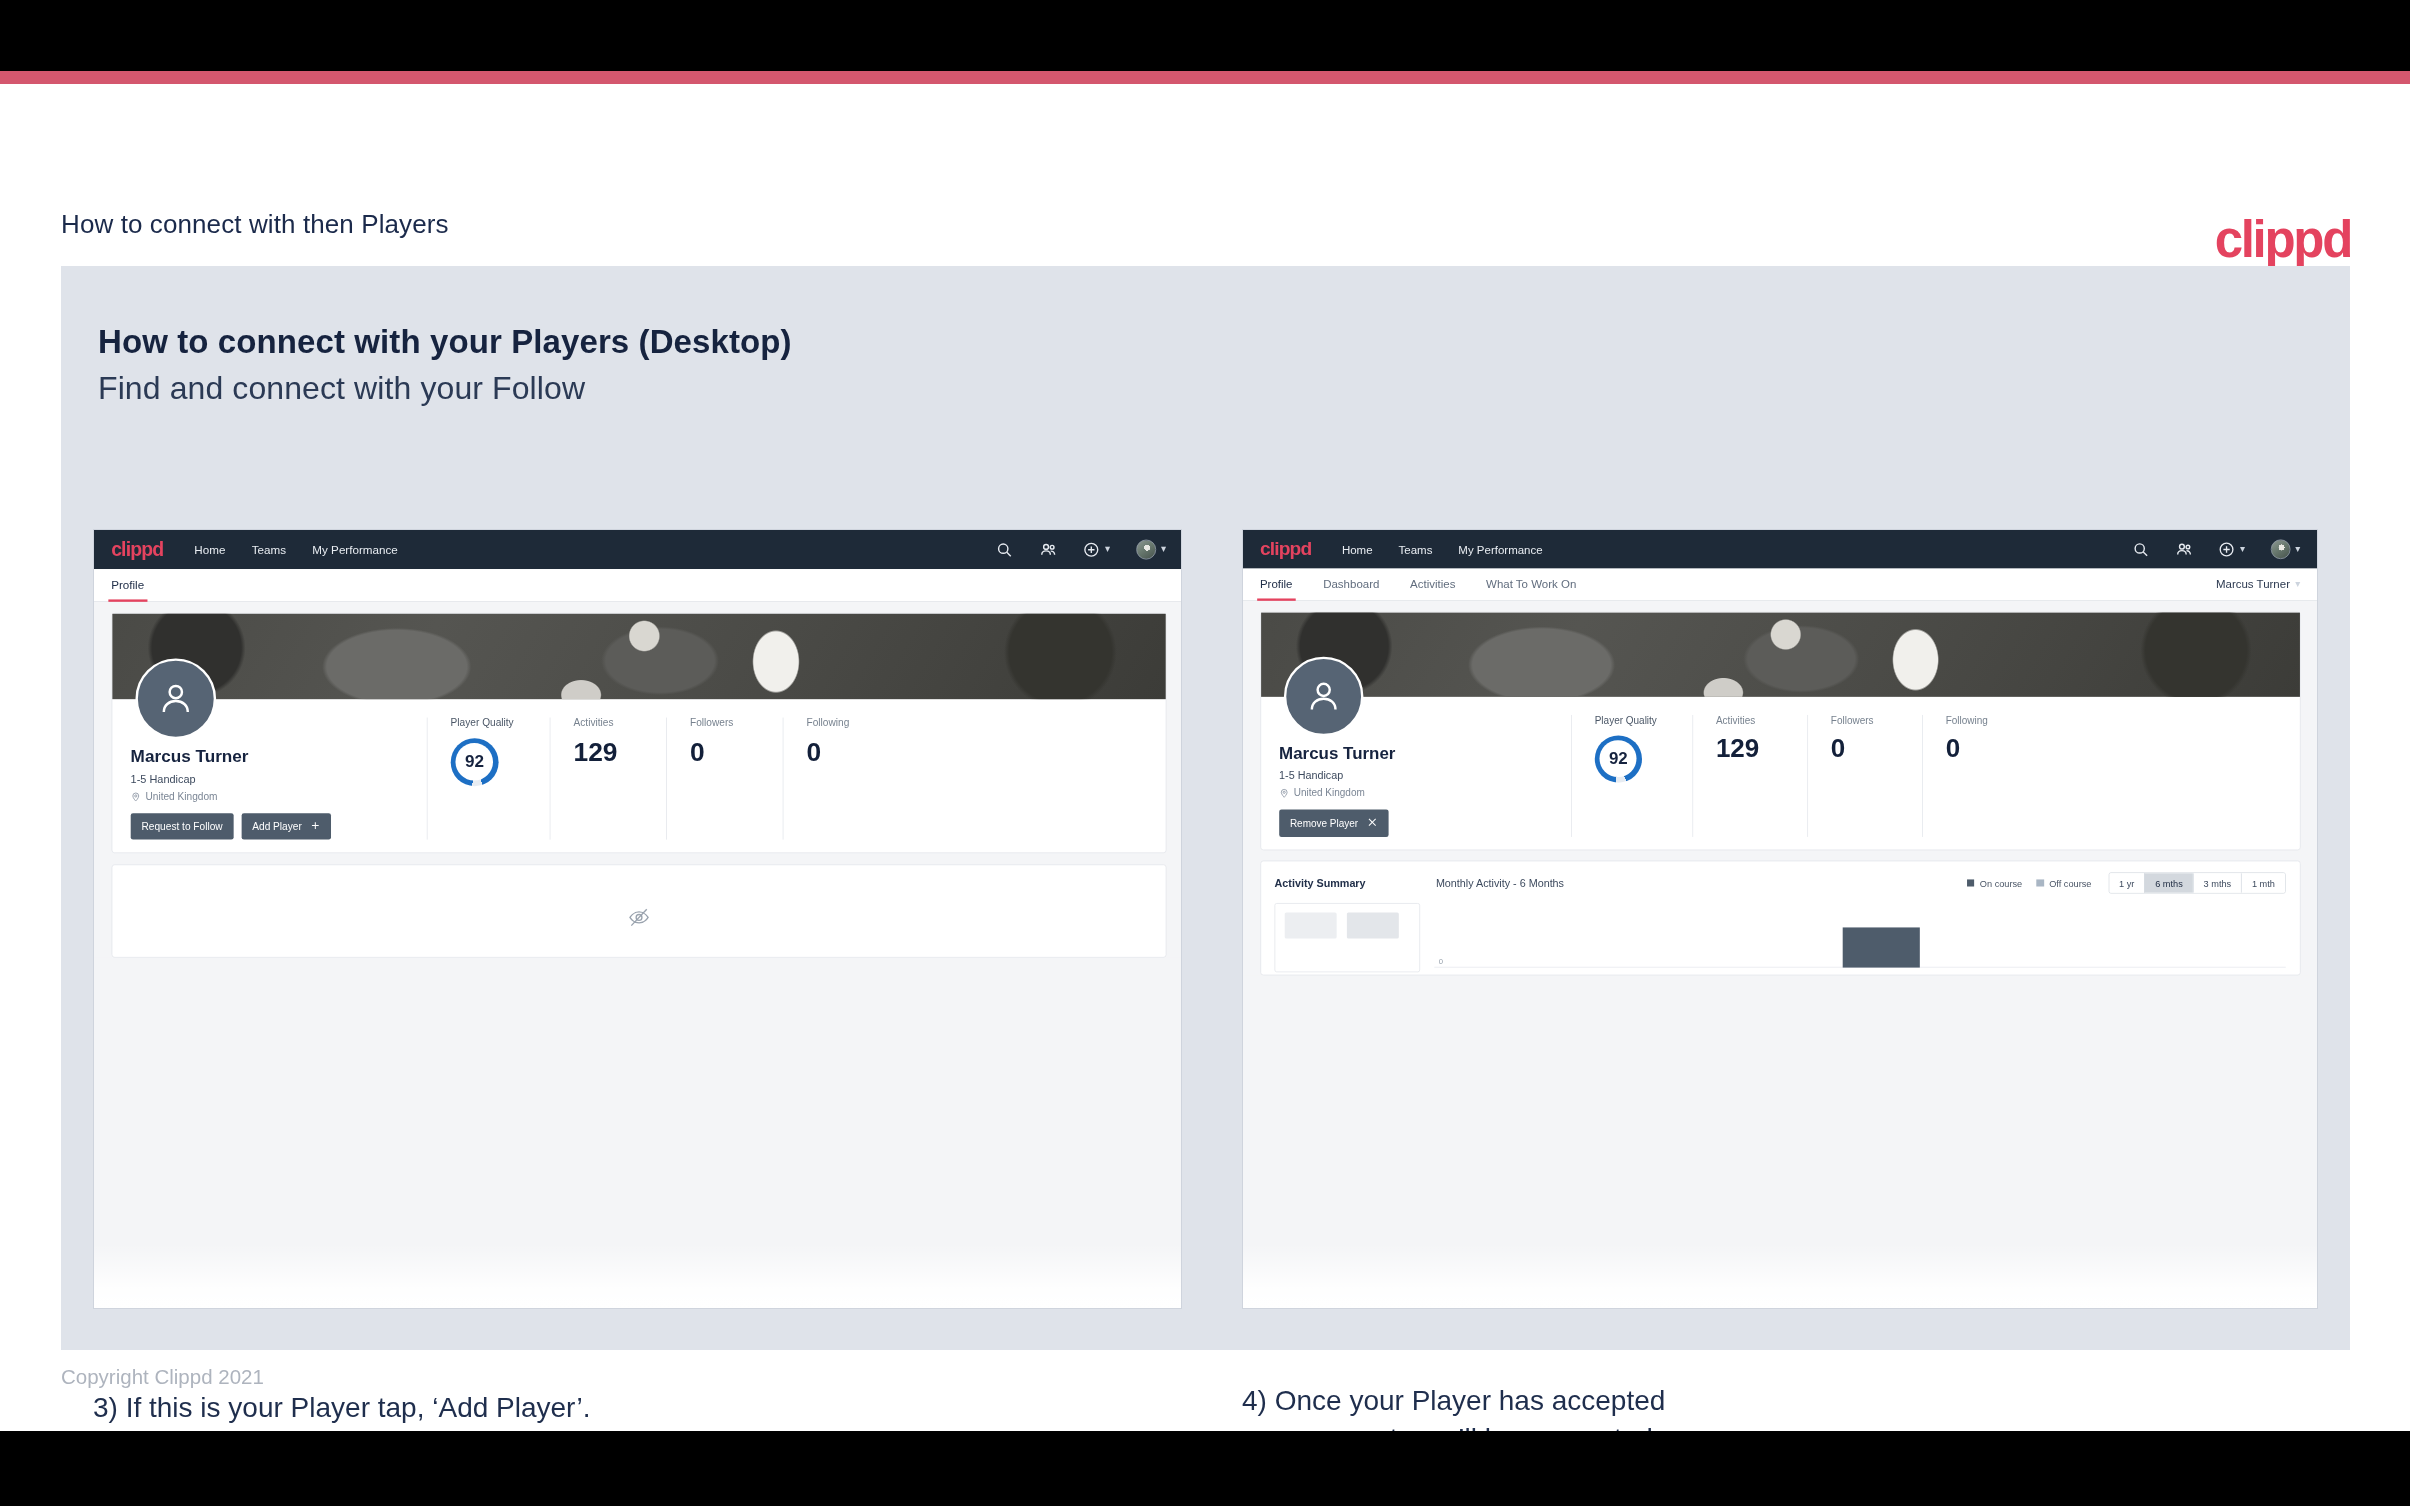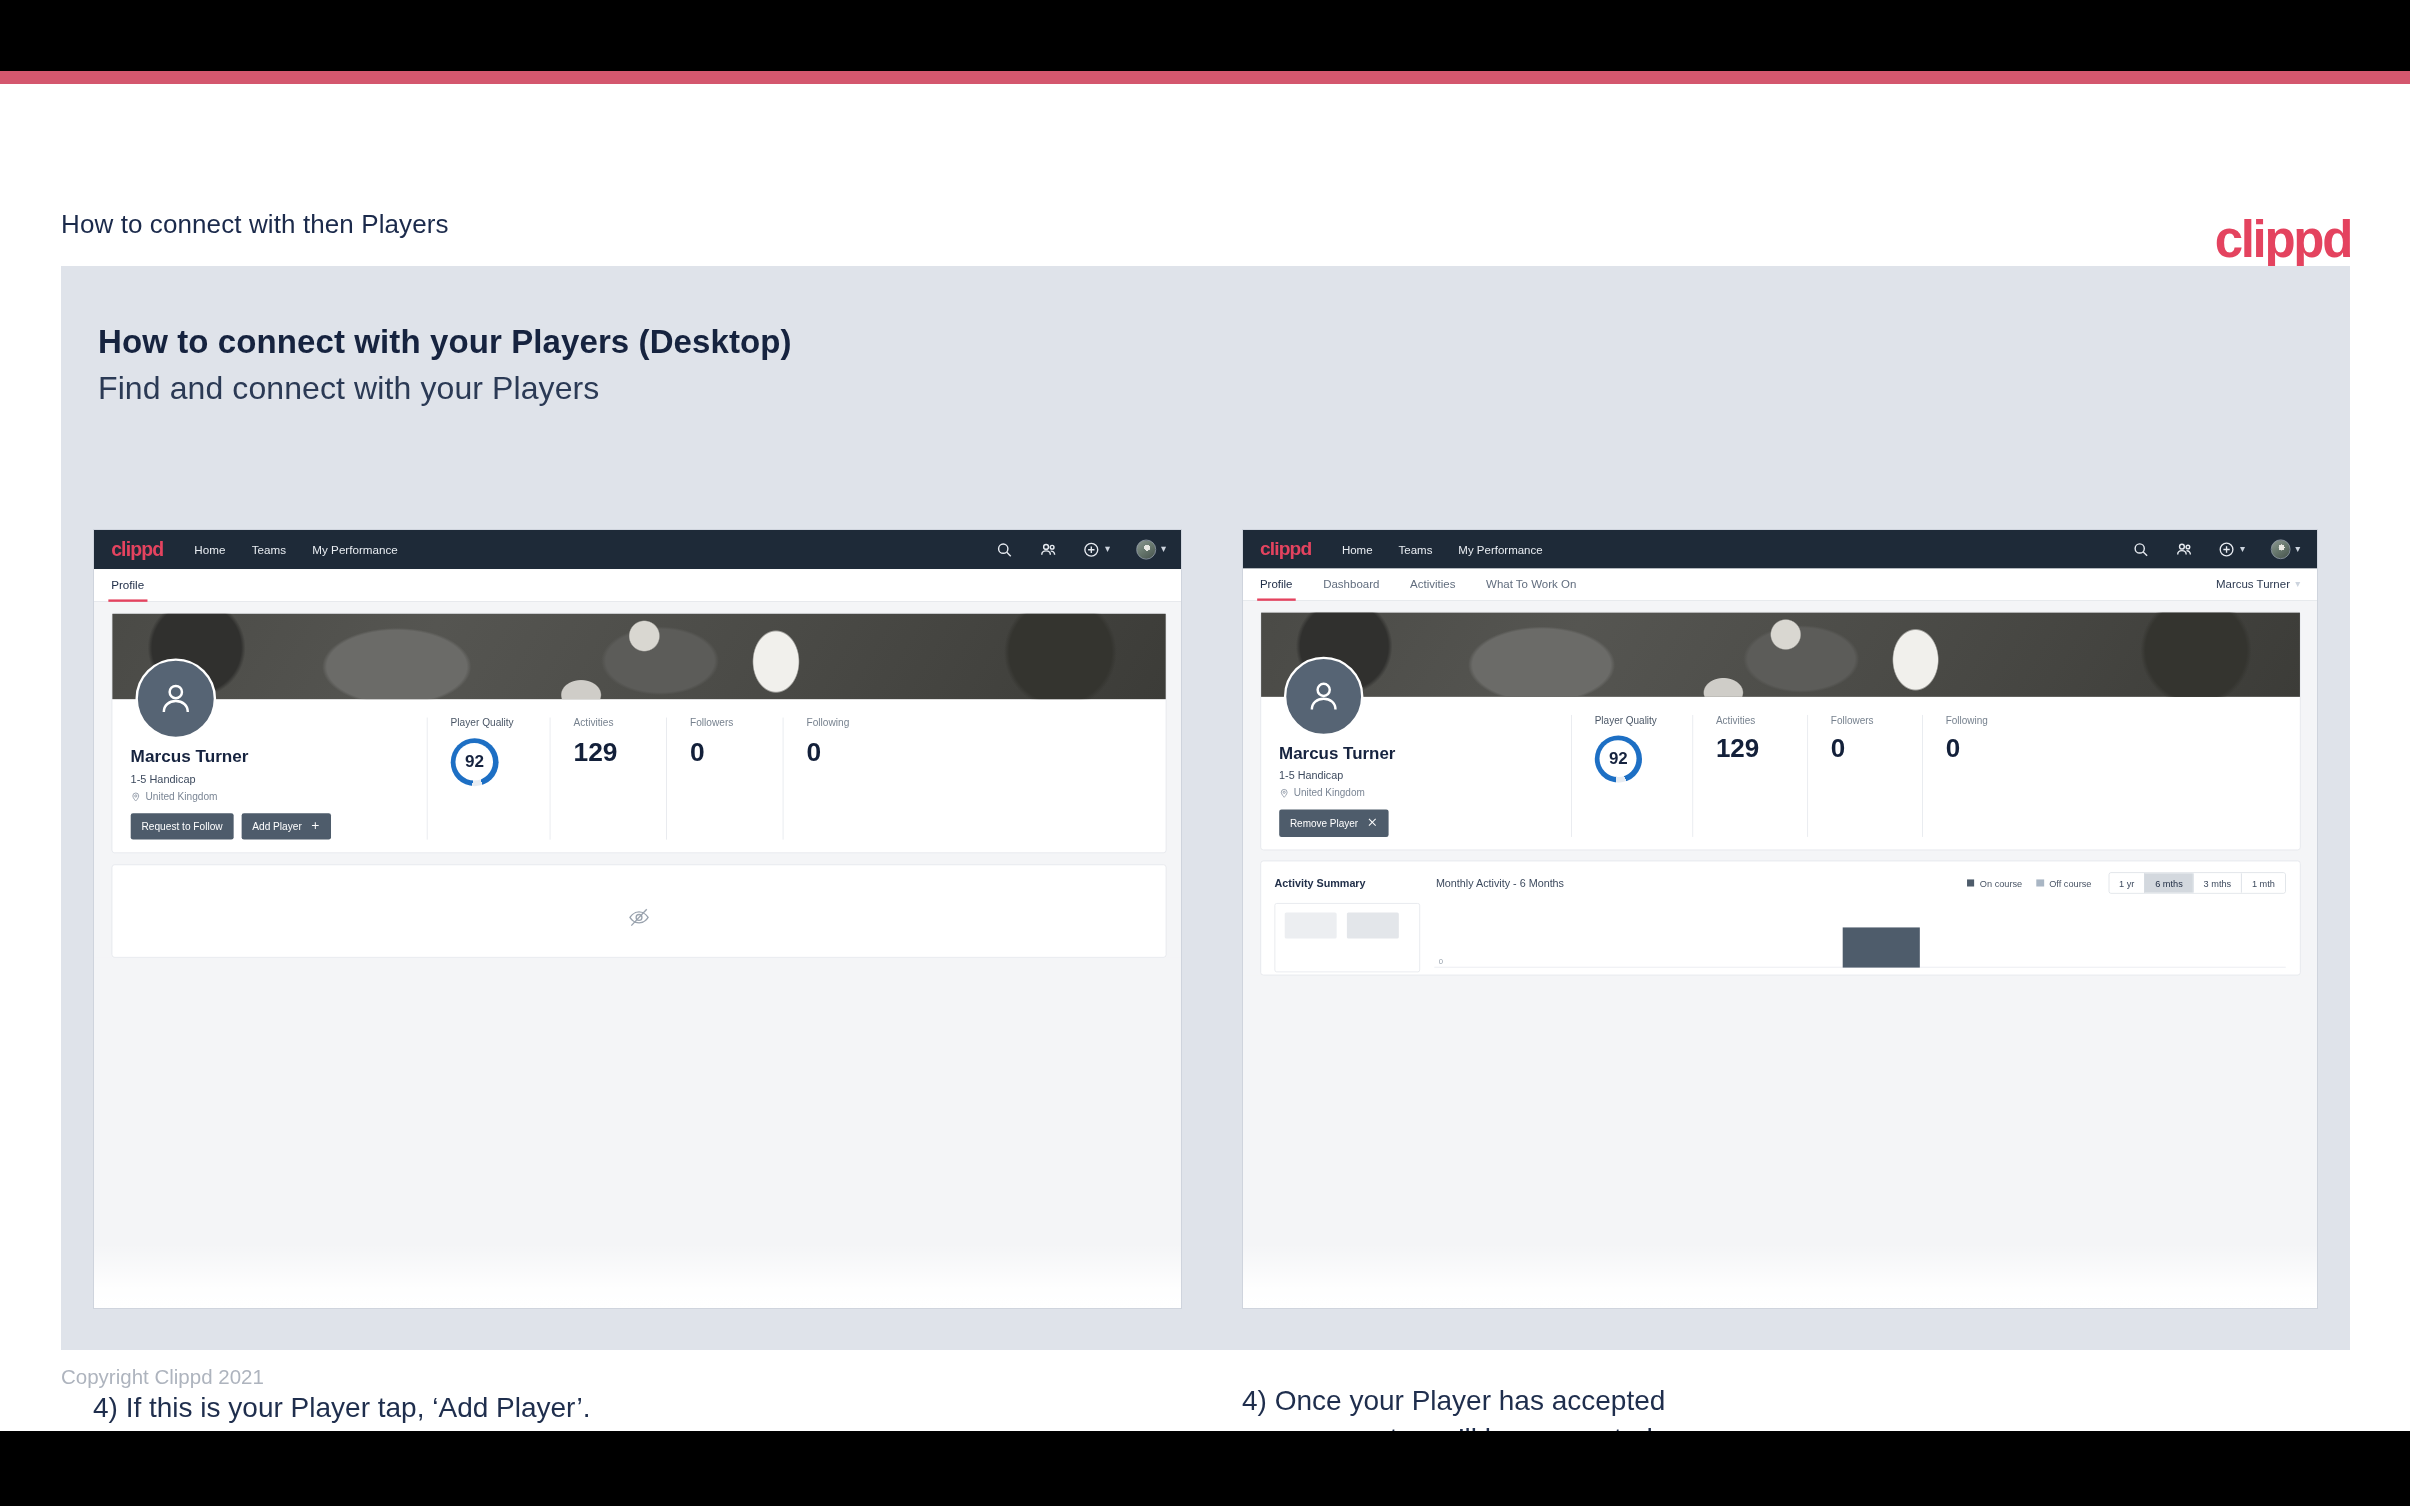--- a/index.html
+++ b/index.html
@@ -193,21 +193,21 @@
   <div class="bar-top-pink"></div>
 
   <div class="slide-header">
     <div class="header-title">How to connect with then Players</div>
     <div class="header-logo">clippd</div>
     <div class="header-rule"></div>
   </div>
 
   <div class="slide-body">
     <div class="slide-title">How to connect with your Players (Desktop)</div>
-    <div class="slide-subtitle">Find and connect with your Players</div>
+    <div class="slide-subtitle">Find and connect with your Follow</div>
 
     <div class="shot shot-left">
       <div class="shot-inner" style="transform:scale(0.798);">
         <div class="app">
 
           <div class="navbar">
             <div class="nav-logo">clippd</div>
             <div class="nav-links">
               <span class="nav-link">Home</span>
               <span class="nav-link">Teams</span>
@@ -478,21 +478,21 @@
               </div>
             </div>
           </div>
 
         </div>
       </div>
       <div class="shot-fade"></div>
     </div>
 
     <div class="caption cap-left">
-      <div>4) If this is your Player tap, ‘Add Player’.</div>
+      <div>3) If this is your Player tap, ‘Add Player’.</div>
       <div>This will then change to ‘Pending’.</div>
     </div>
     <div class="caption cap-right">
       <div>4) Once your Player has accepted</div>
       <div>your request, you’ll be connected.</div>
       <div>You will see the Activities, Posts and</div>
       <div>Dashboards they have visible.</div>
     </div>
   </div>
 

